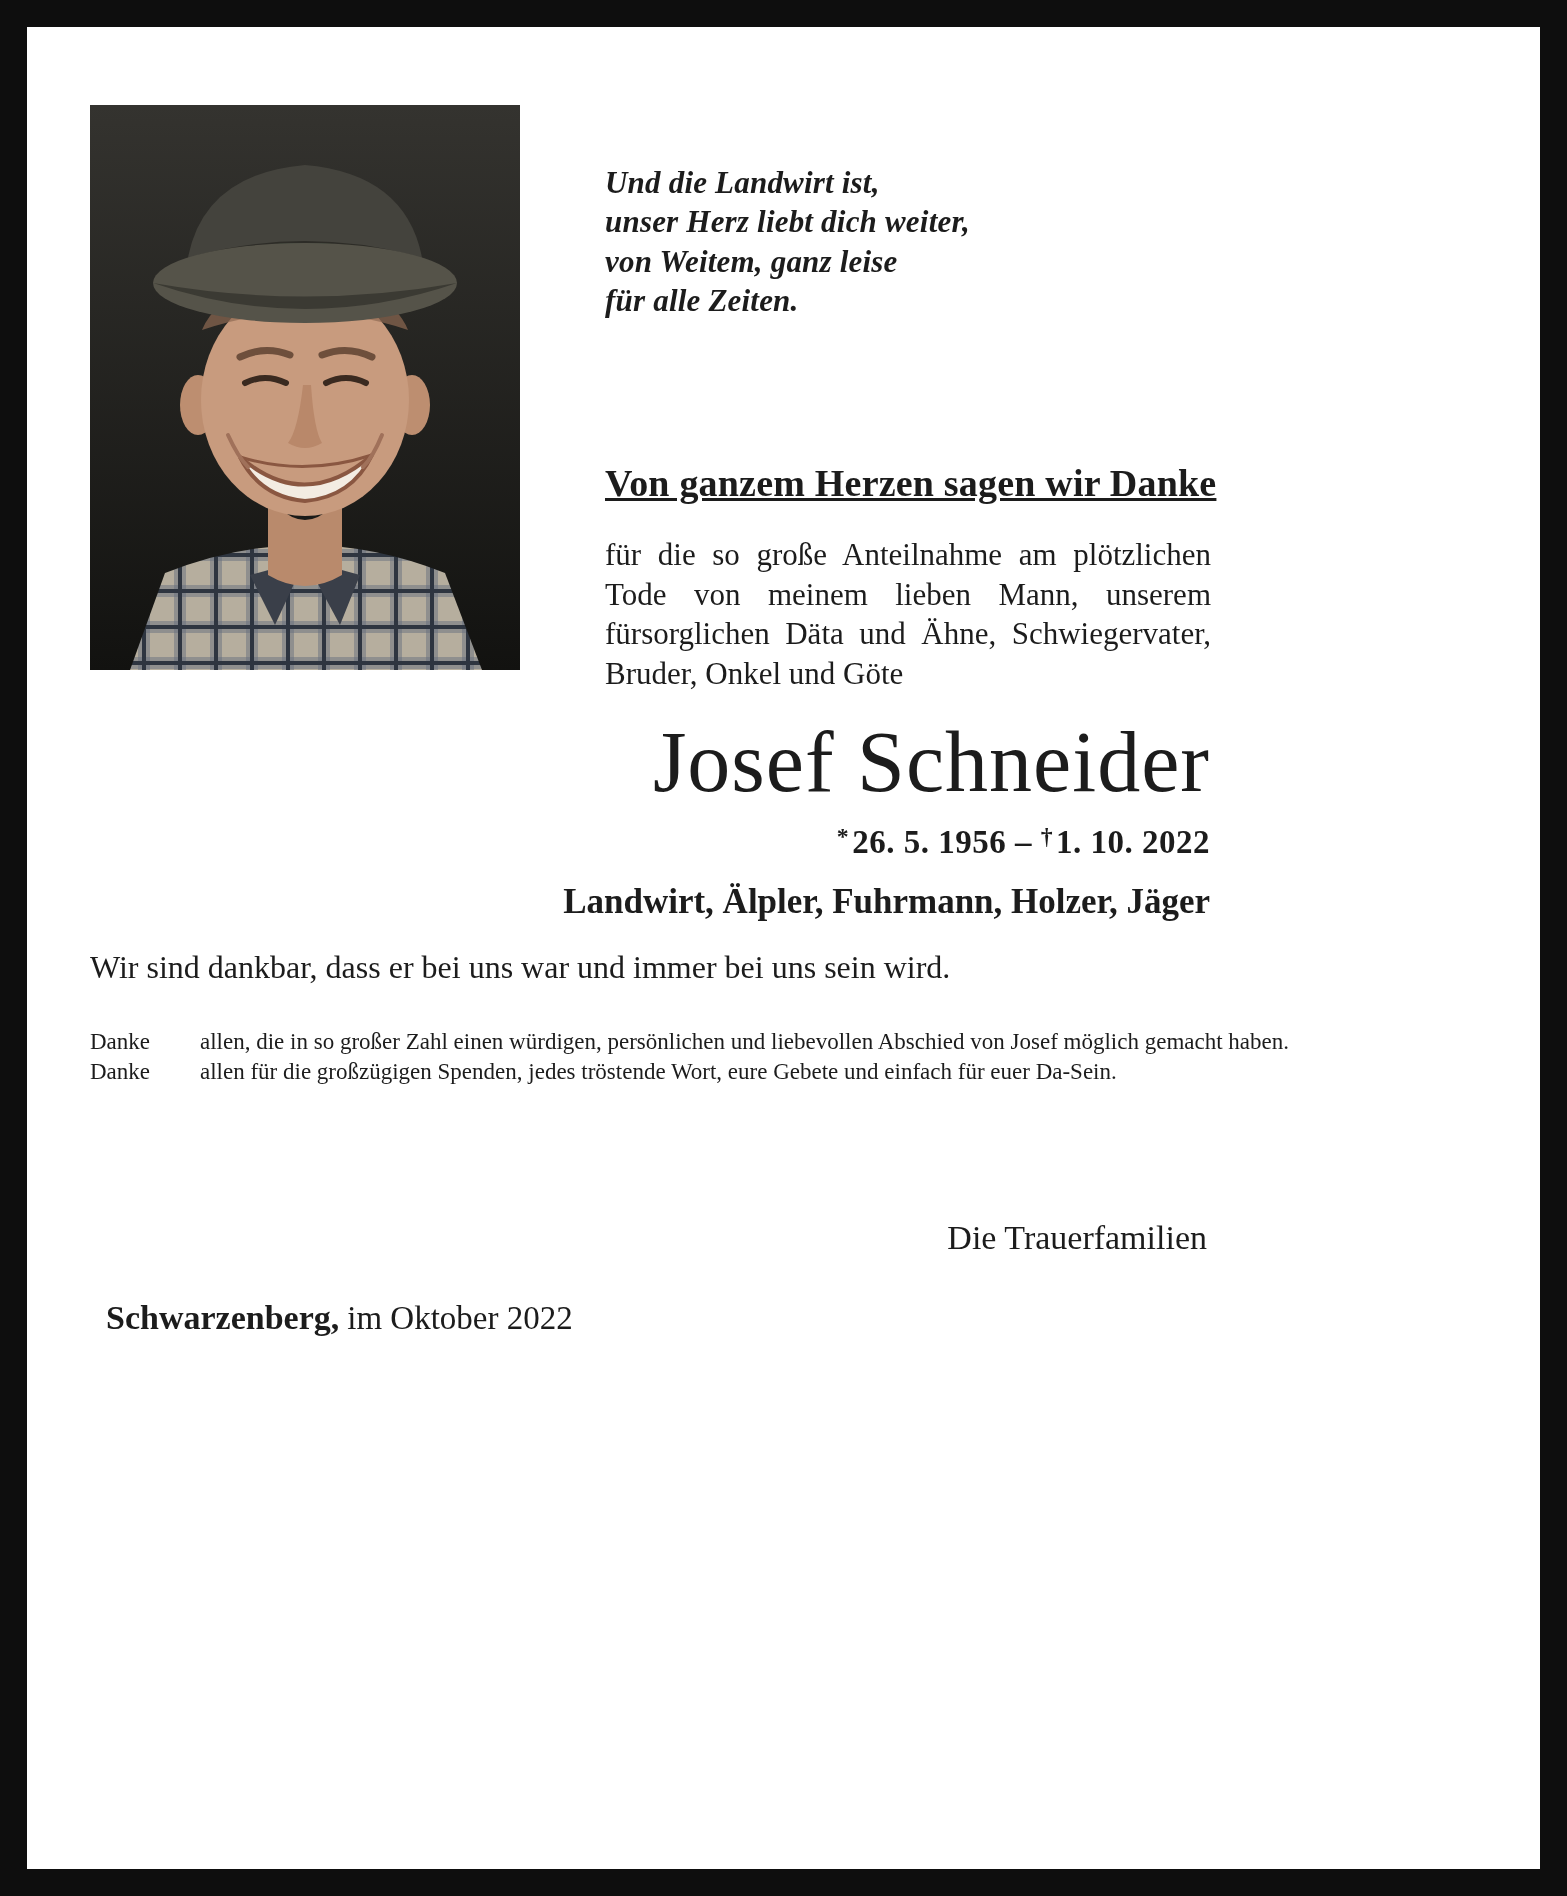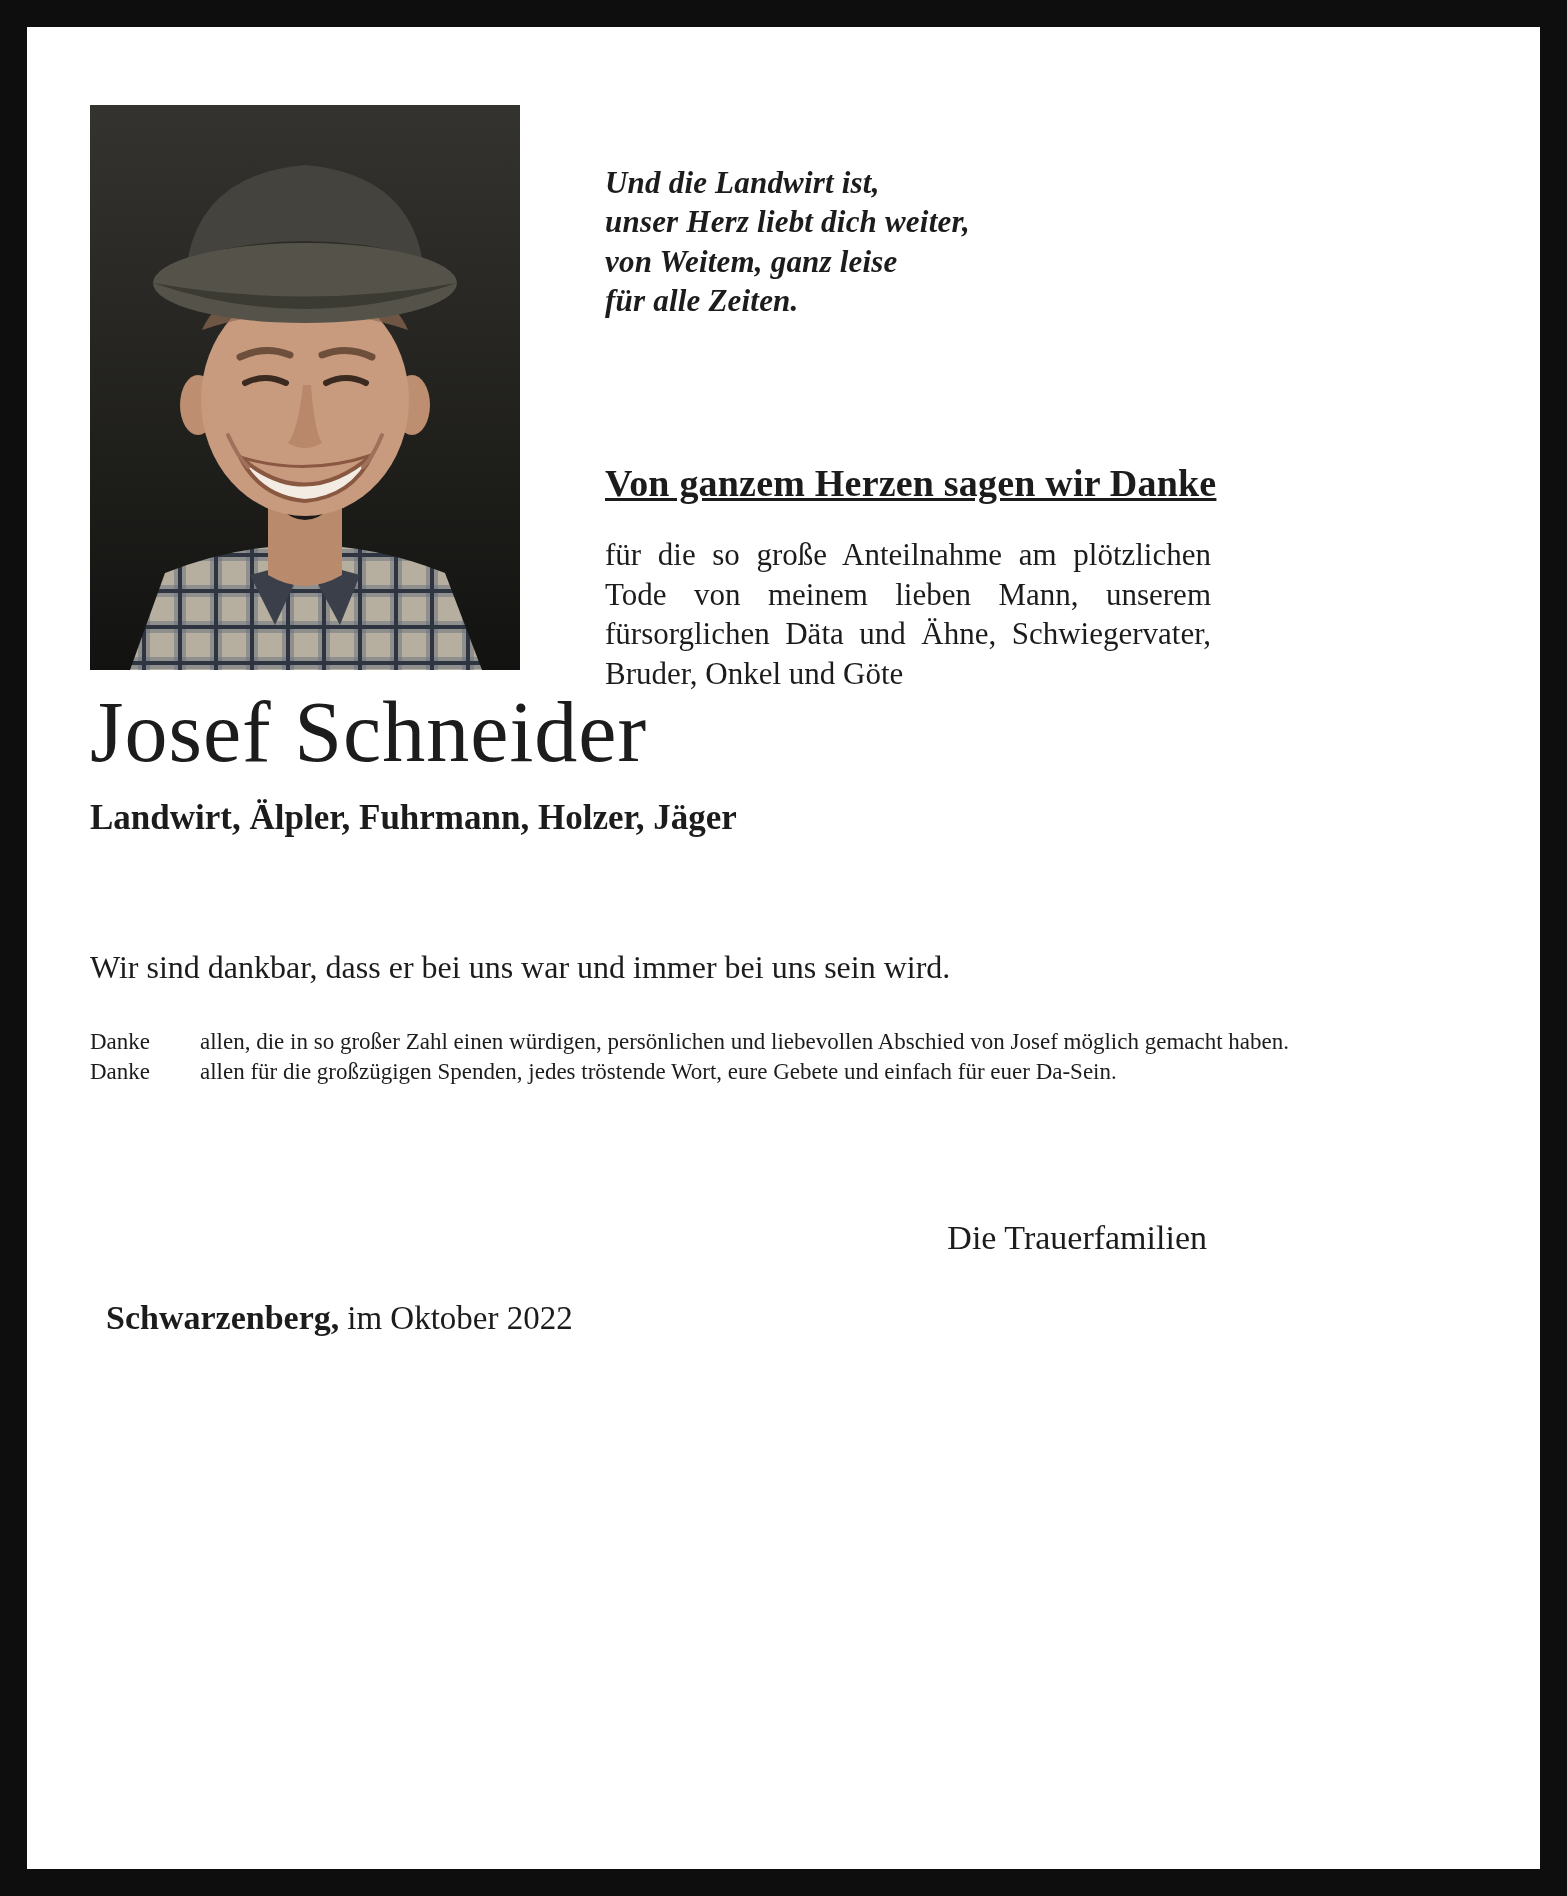--- a/index.html
+++ b/index.html
@@ -60,23 +60,23 @@
     top: 508px;
     width: 606px;
     font-size: 31px;
     line-height: 1.28;
     text-align: justify;
   }
 
   .header-block {
     position: absolute;
     left: 63px;
-    top: 660px;
+    top: 690px;
     width: 1120px;
-    text-align: left;
+    text-align: right;
   }
   .name {
     font-size: 86px;
     line-height: 1.05;
     font-weight: 400;
     letter-spacing: 1px;
   }
   .dates {
     margin-top: 16px;
     font-size: 33px;
@@ -203,20 +203,25 @@
       <div>von Weitem, ganz leise</div>
       <div>für alle Zeiten.</div>
     </div>
 
     <div class="thanks-heading">Von ganzem Herzen sagen wir Danke</div>
 
     <div class="thanks-paragraph">für die so große Anteilnahme am plötzlichen Tode von meinem lieben Mann, unserem fürsorglichen Däta und Ähne, Schwiegervater, Bruder, Onkel und Göte</div>
 
     <div class="header-block">
       <div class="name">Josef Schneider</div>
+      <div class="dates">
+        <span class="sym">*</span><span>26. 5. 1956</span>
+        <span>–</span>
+        <span class="sym">†</span><span>1. 10. 2022</span>
+      </div>
       <div class="roles">Landwirt, Älpler, Fuhrmann, Holzer, Jäger</div>
     </div>
 
     <div class="gratitude-line">Wir sind dankbar, dass er bei uns war und immer bei uns sein wird.</div>
 
     <div class="thanks-list">
       <div class="thanks-item">
         <span class="label">Danke</span>
         <span class="text">allen, die in so großer Zahl einen würdigen, persönlichen und liebevollen Abschied von Josef möglich gemacht haben.</span>
       </div>

